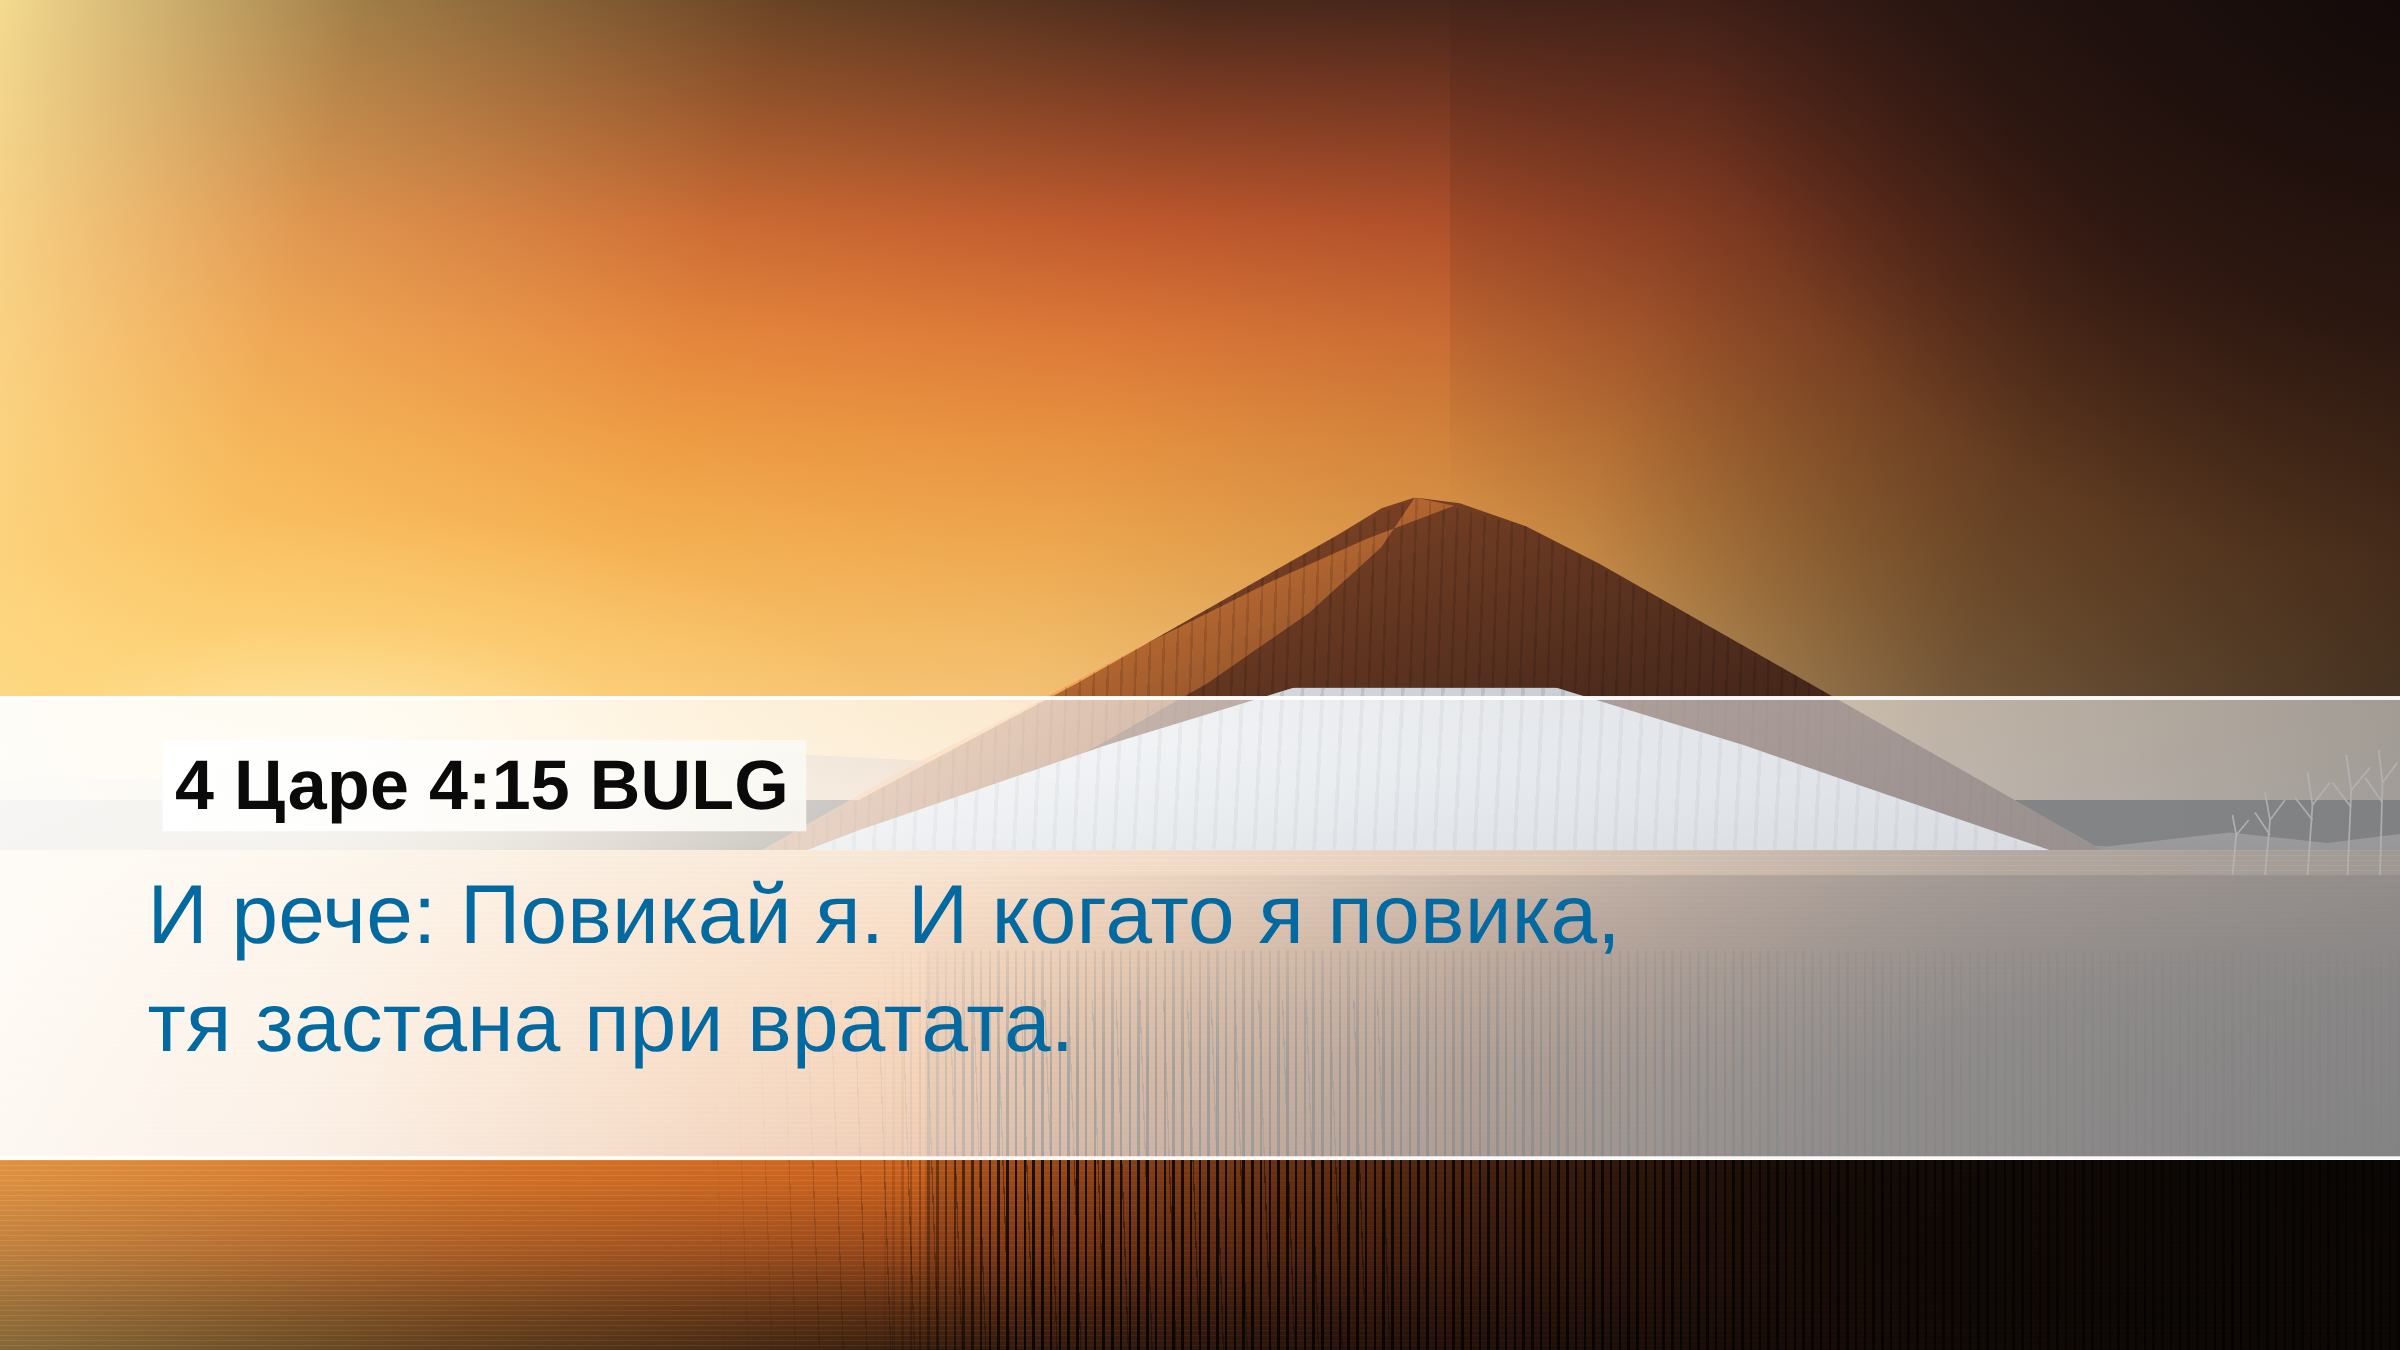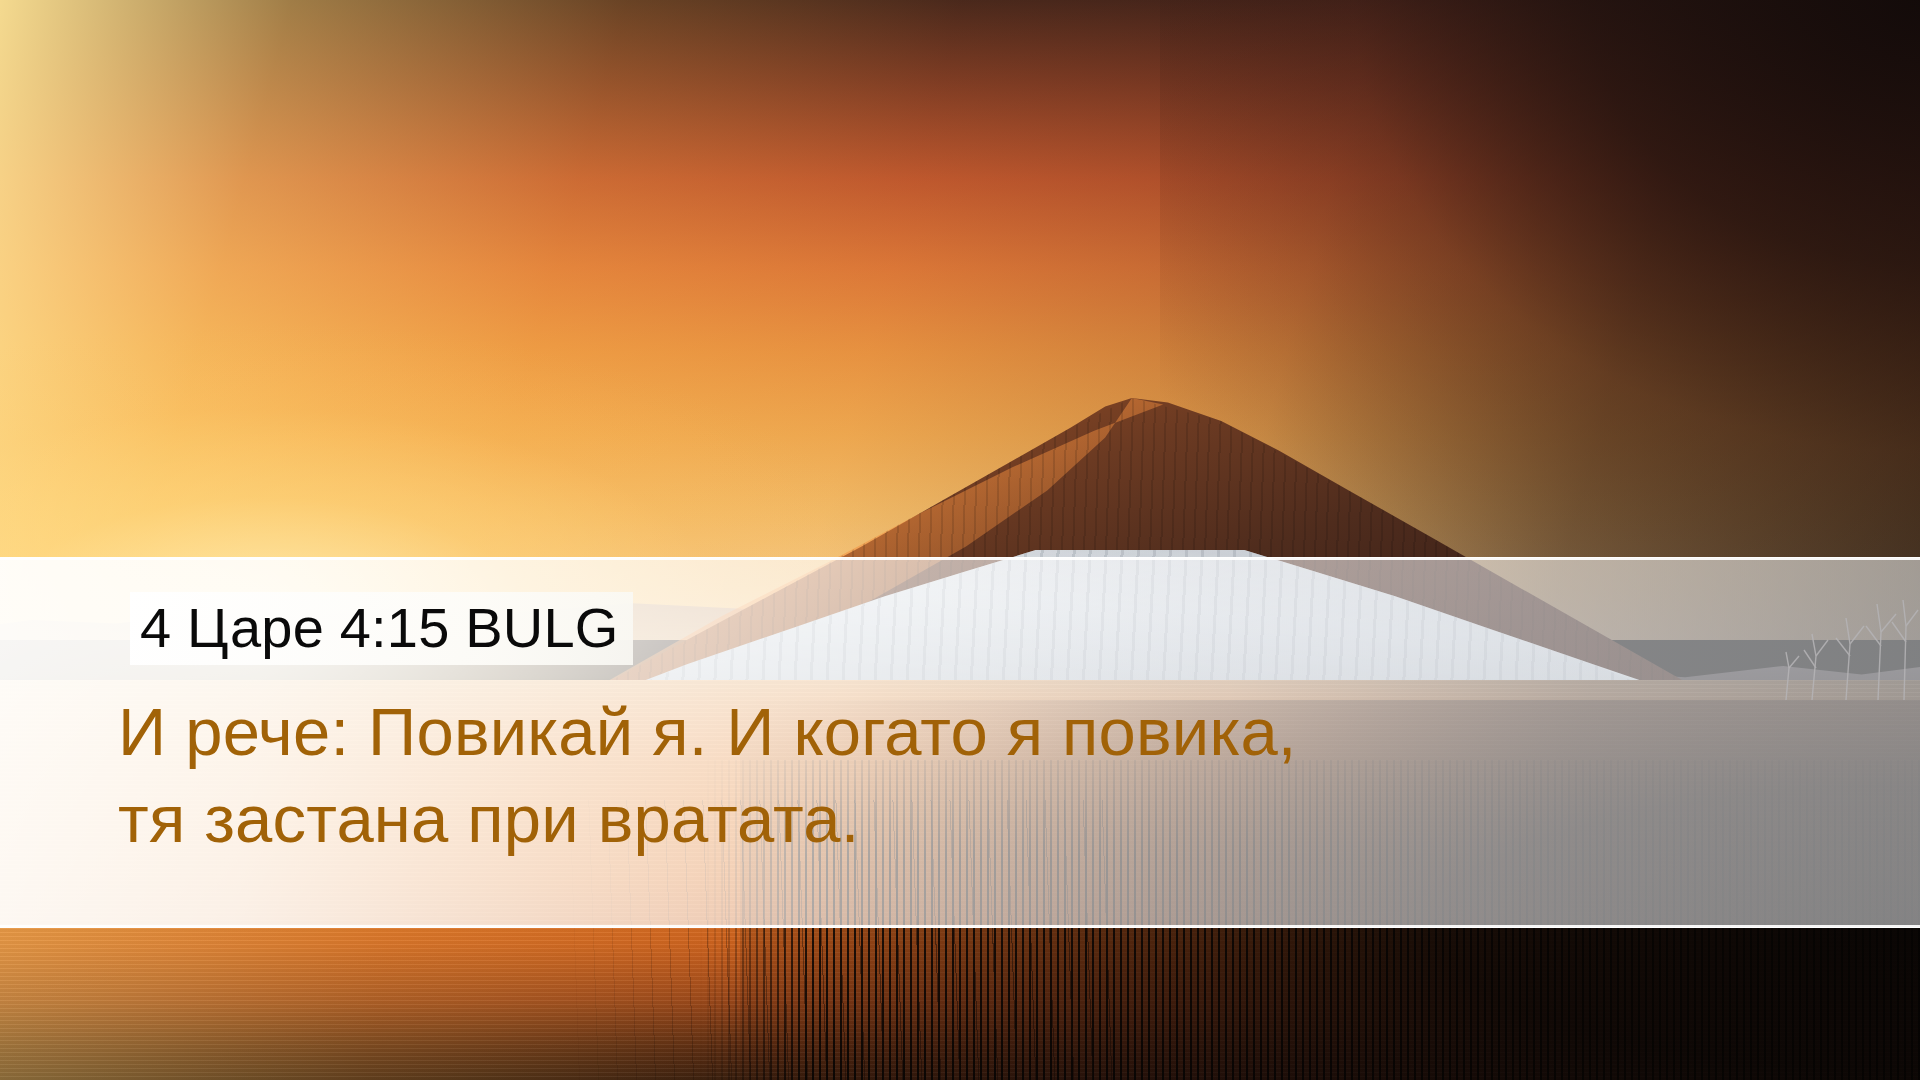--- a/index.html
+++ b/index.html
@@ -194,27 +194,27 @@
   .caption{
     position:absolute; left:0; width:1920px;
   }
   .ref-wrap{ position:absolute; left:130px; }
   .ref-box{
     display:inline-block;
     background:linear-gradient(90deg, rgba(255,255,255,0.97) 0%, rgba(253,252,248,0.95) 70%, rgba(250,249,244,0.90) 100%);
     padding:6px 14px 8px 10px;
   }
   .ref-text{
-    font-size:56px; font-weight:400; letter-spacing:0.2px;
+    font-size:56px; font-weight:700; letter-spacing:0.2px;
     color:#0a0a0a; line-height:1.06; white-space:nowrap;
   }
   .verse{
     position:absolute; left:118px;
     font-size:67px; font-weight:400; line-height:1.30;
-    color:#a16207; letter-spacing:0.2px;
+    color:#0369a1; letter-spacing:0.2px;
     white-space:pre-line;
   }
 </style>
 </head>
 <body>
 
 <div id="stage">
 
   <div class="photo">
     <div class="sky"></div>

